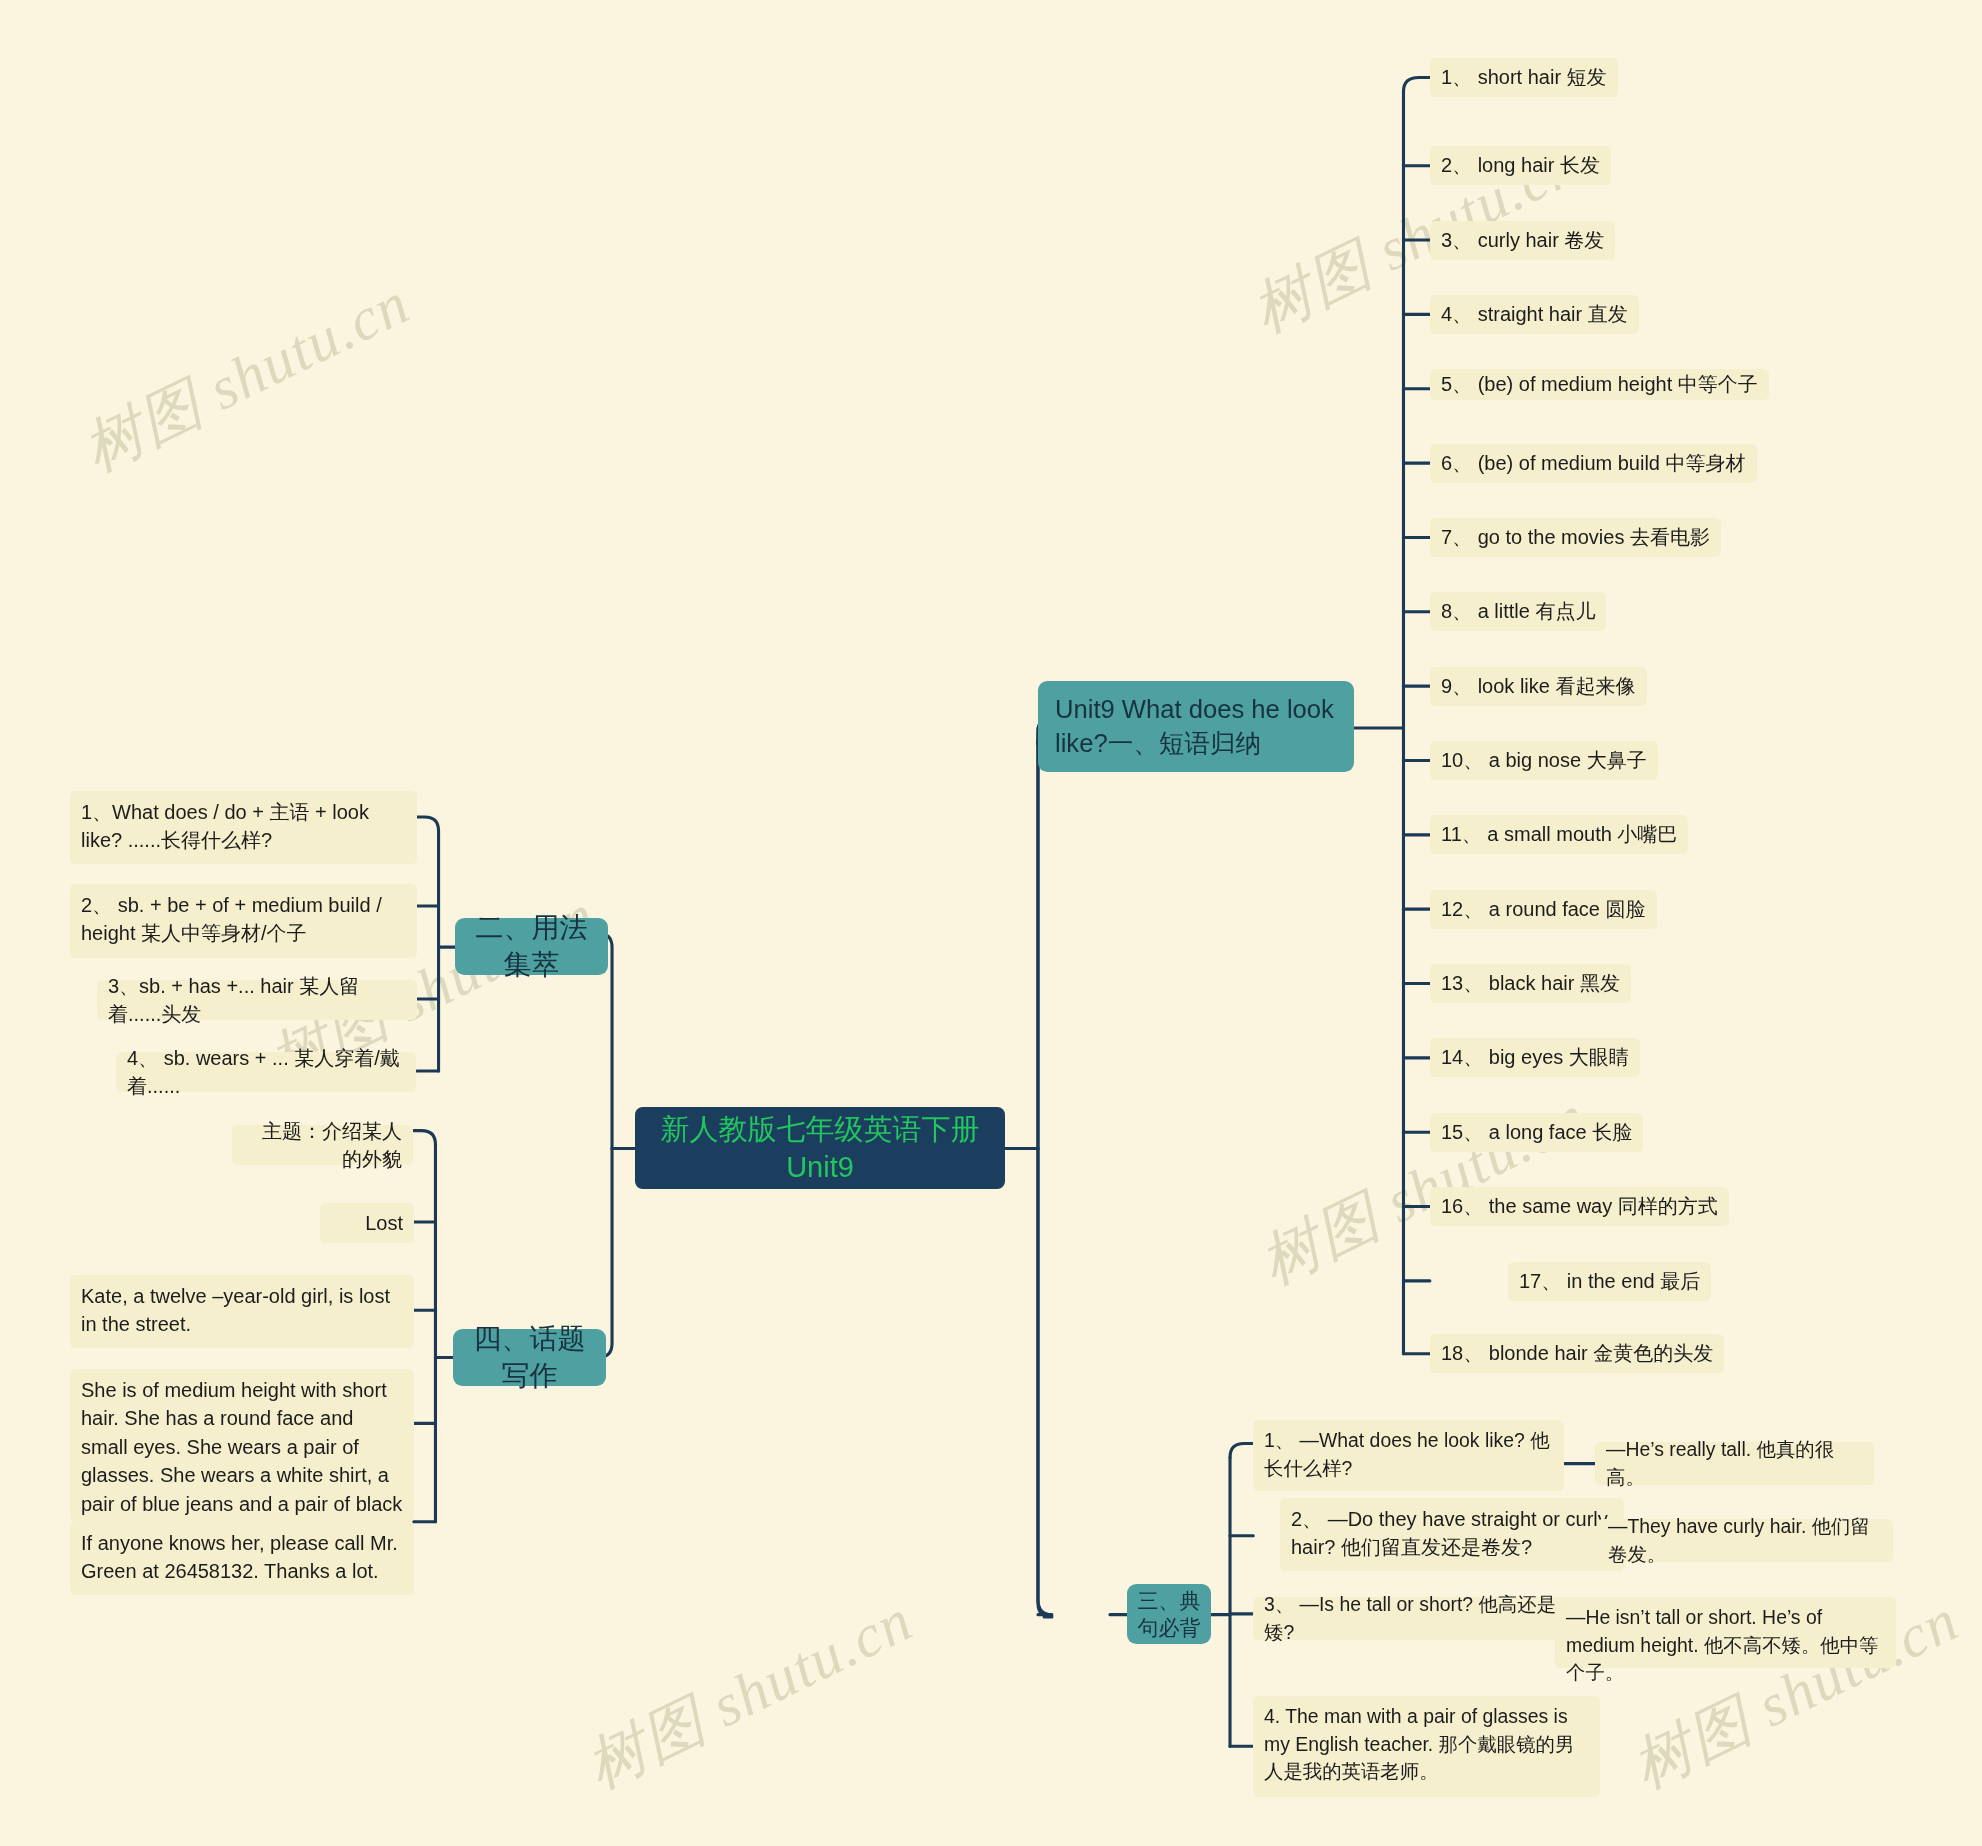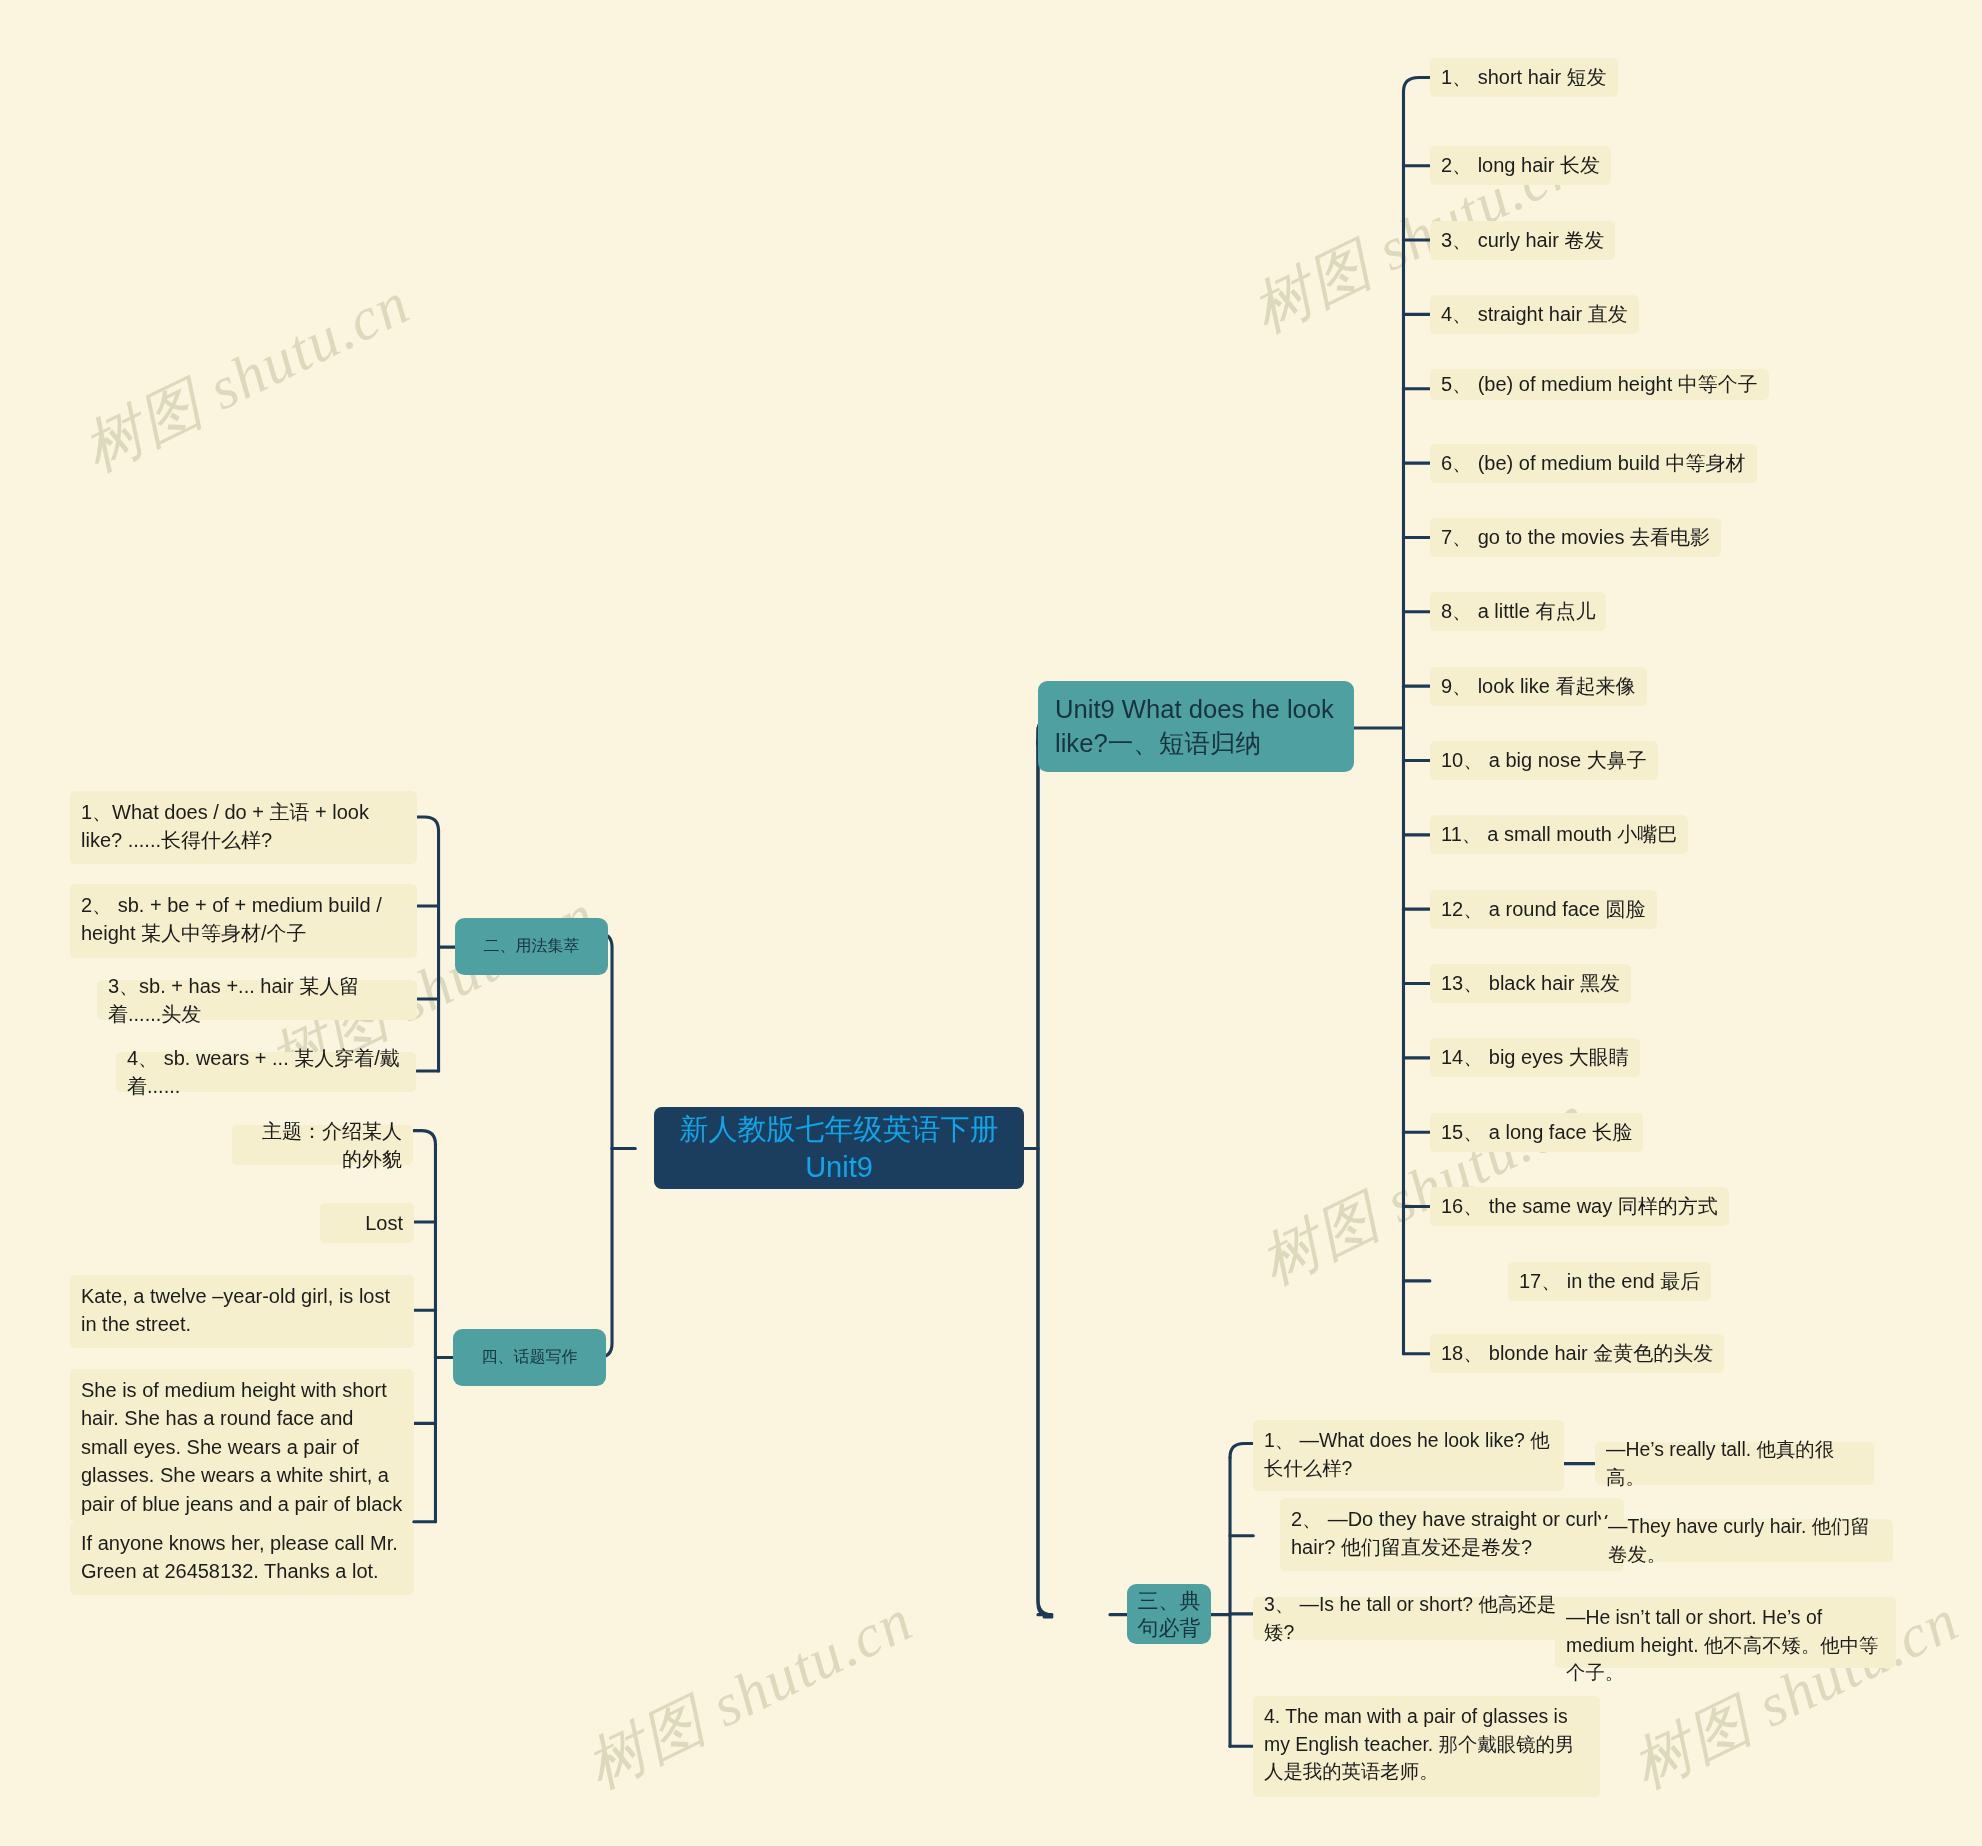--- a/index.html
+++ b/index.html
@@ -51,37 +51,36 @@
   
   .node {
     position: absolute;
     box-sizing: border-box;
     display: flex;
     align-items: center;
   }
 
   .root {
     background: #1b3e5e;
-    color: #0ea5e9;
+    color: #22c55e;
     border-radius: 7.7px;
     justify-content: center;
     text-align: center;
     font-size: 29px;
     line-height: 1.32;
     padding: 11px 15.5px;
-    margin-left: 19px;
   }
 
   .branch {
     background: #4fa0a0;
     color: #16333f;
     border-radius: 9.3px;
     justify-content: center;
     text-align: center;
-    font-size: 16px;
+    font-size: 28px;
     line-height: 1.3;
     padding: 9.3px 17px;
   }
   .branch.wide {
     justify-content: flex-start;
     text-align: left;
     font-size: 25.6px;
     line-height: 1.32;
   }
 

